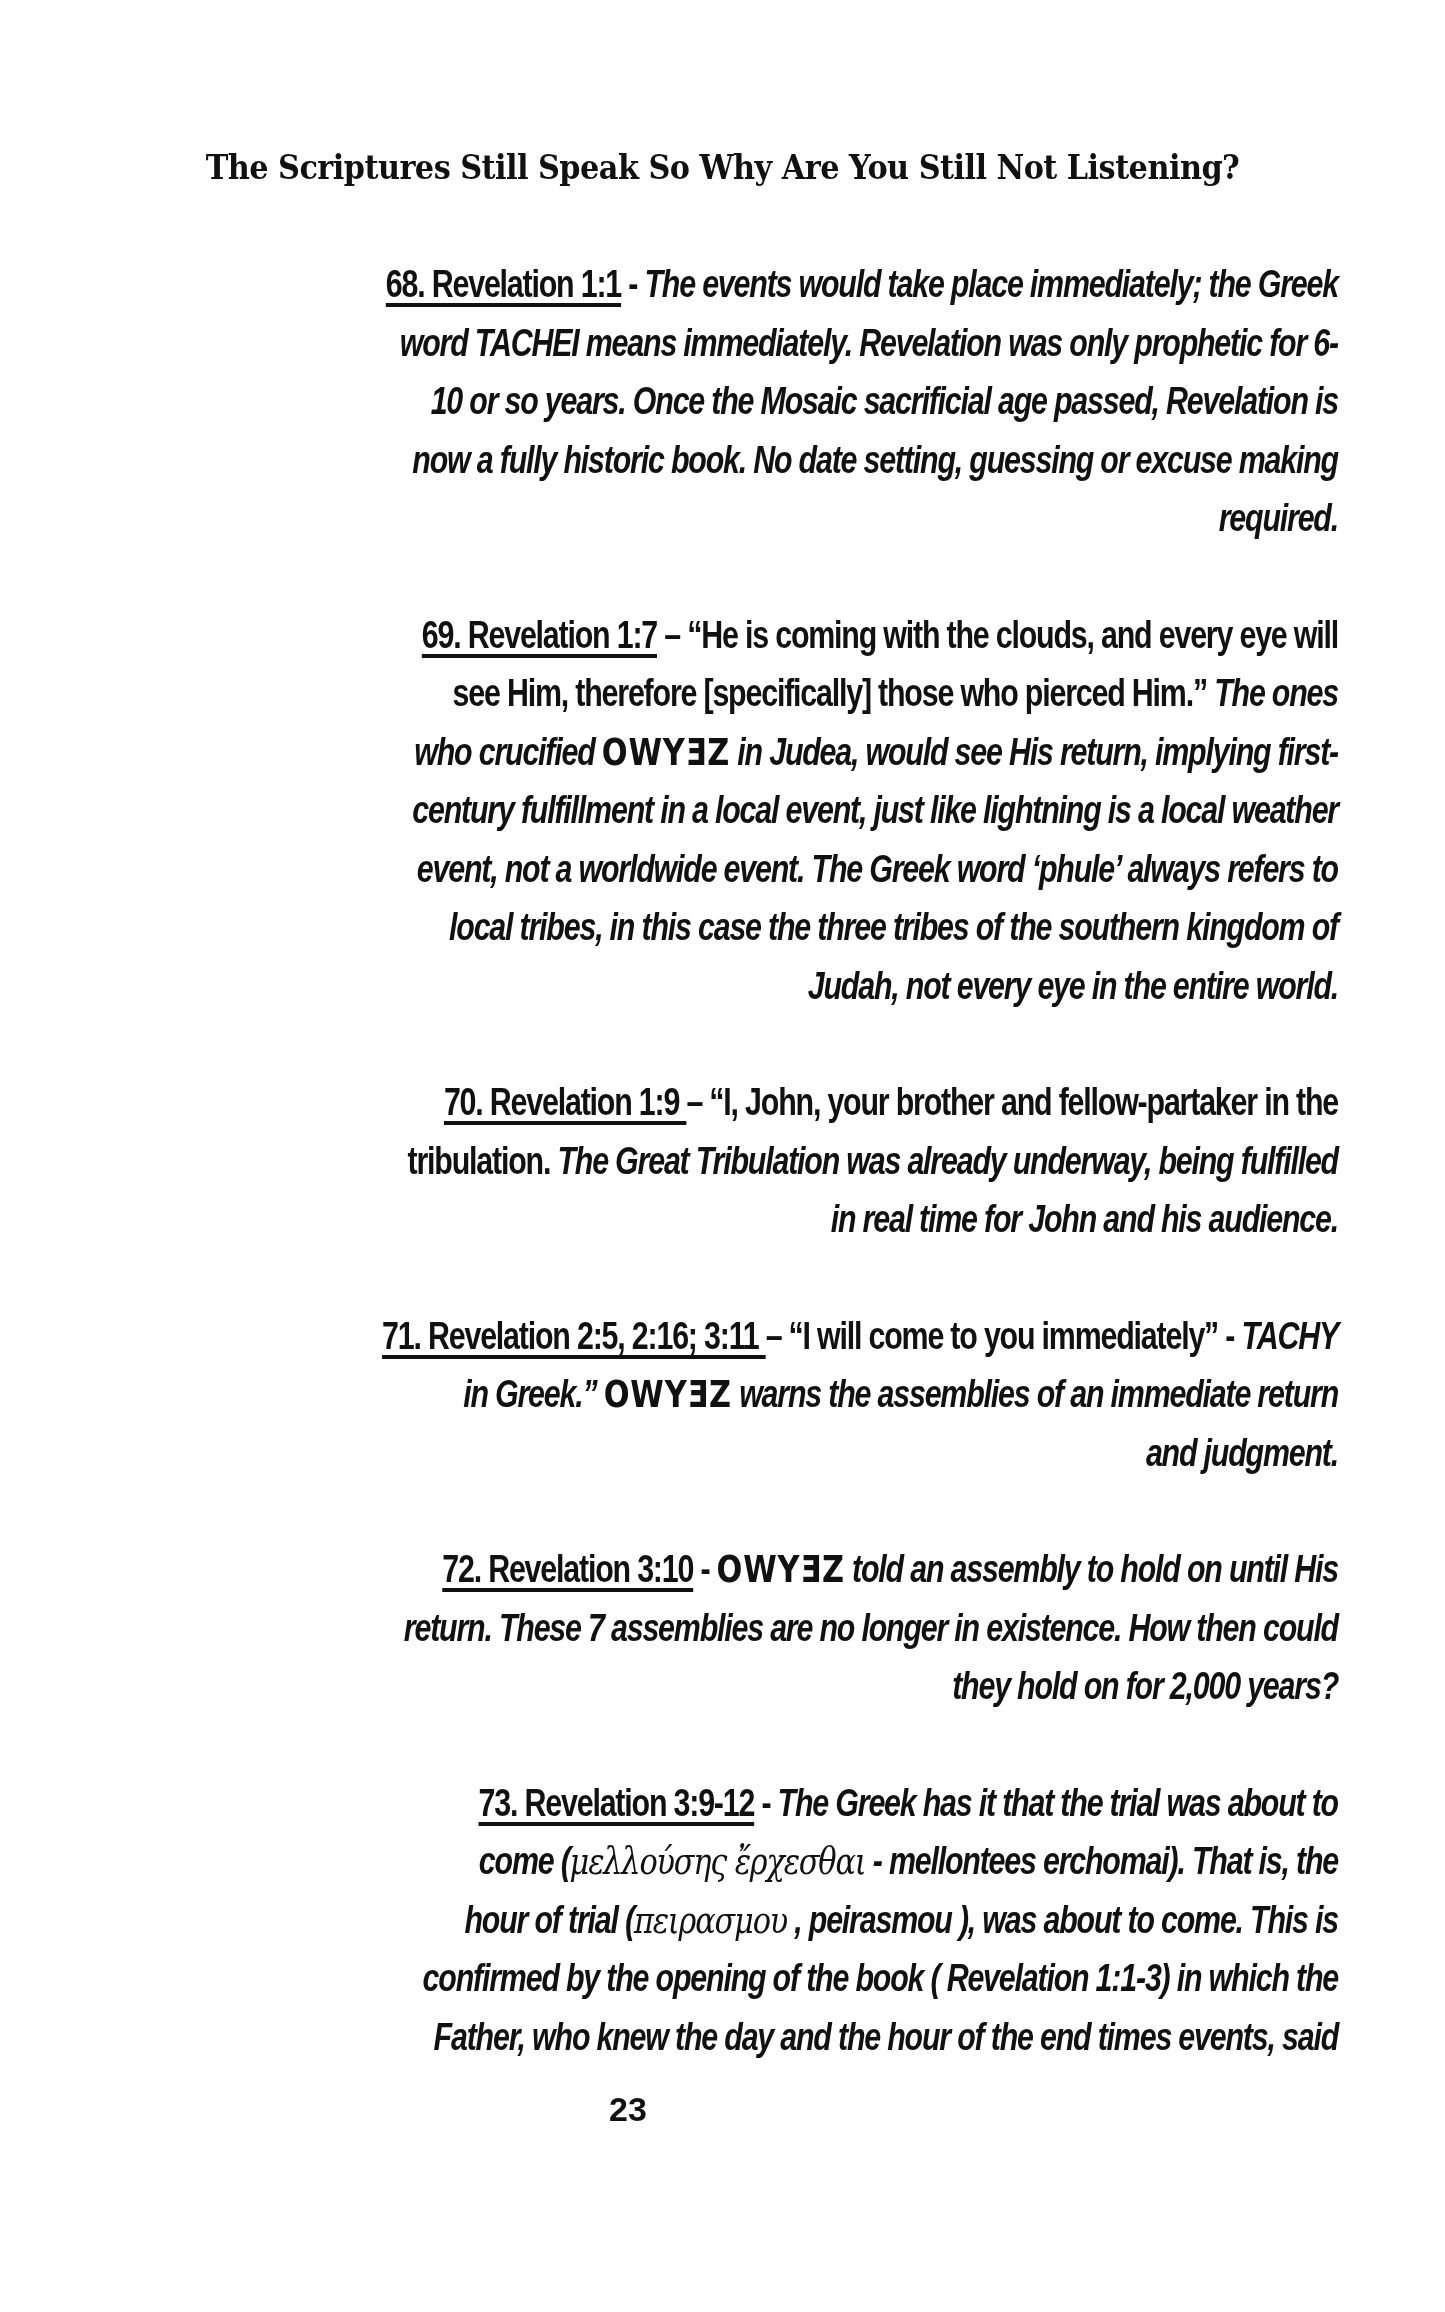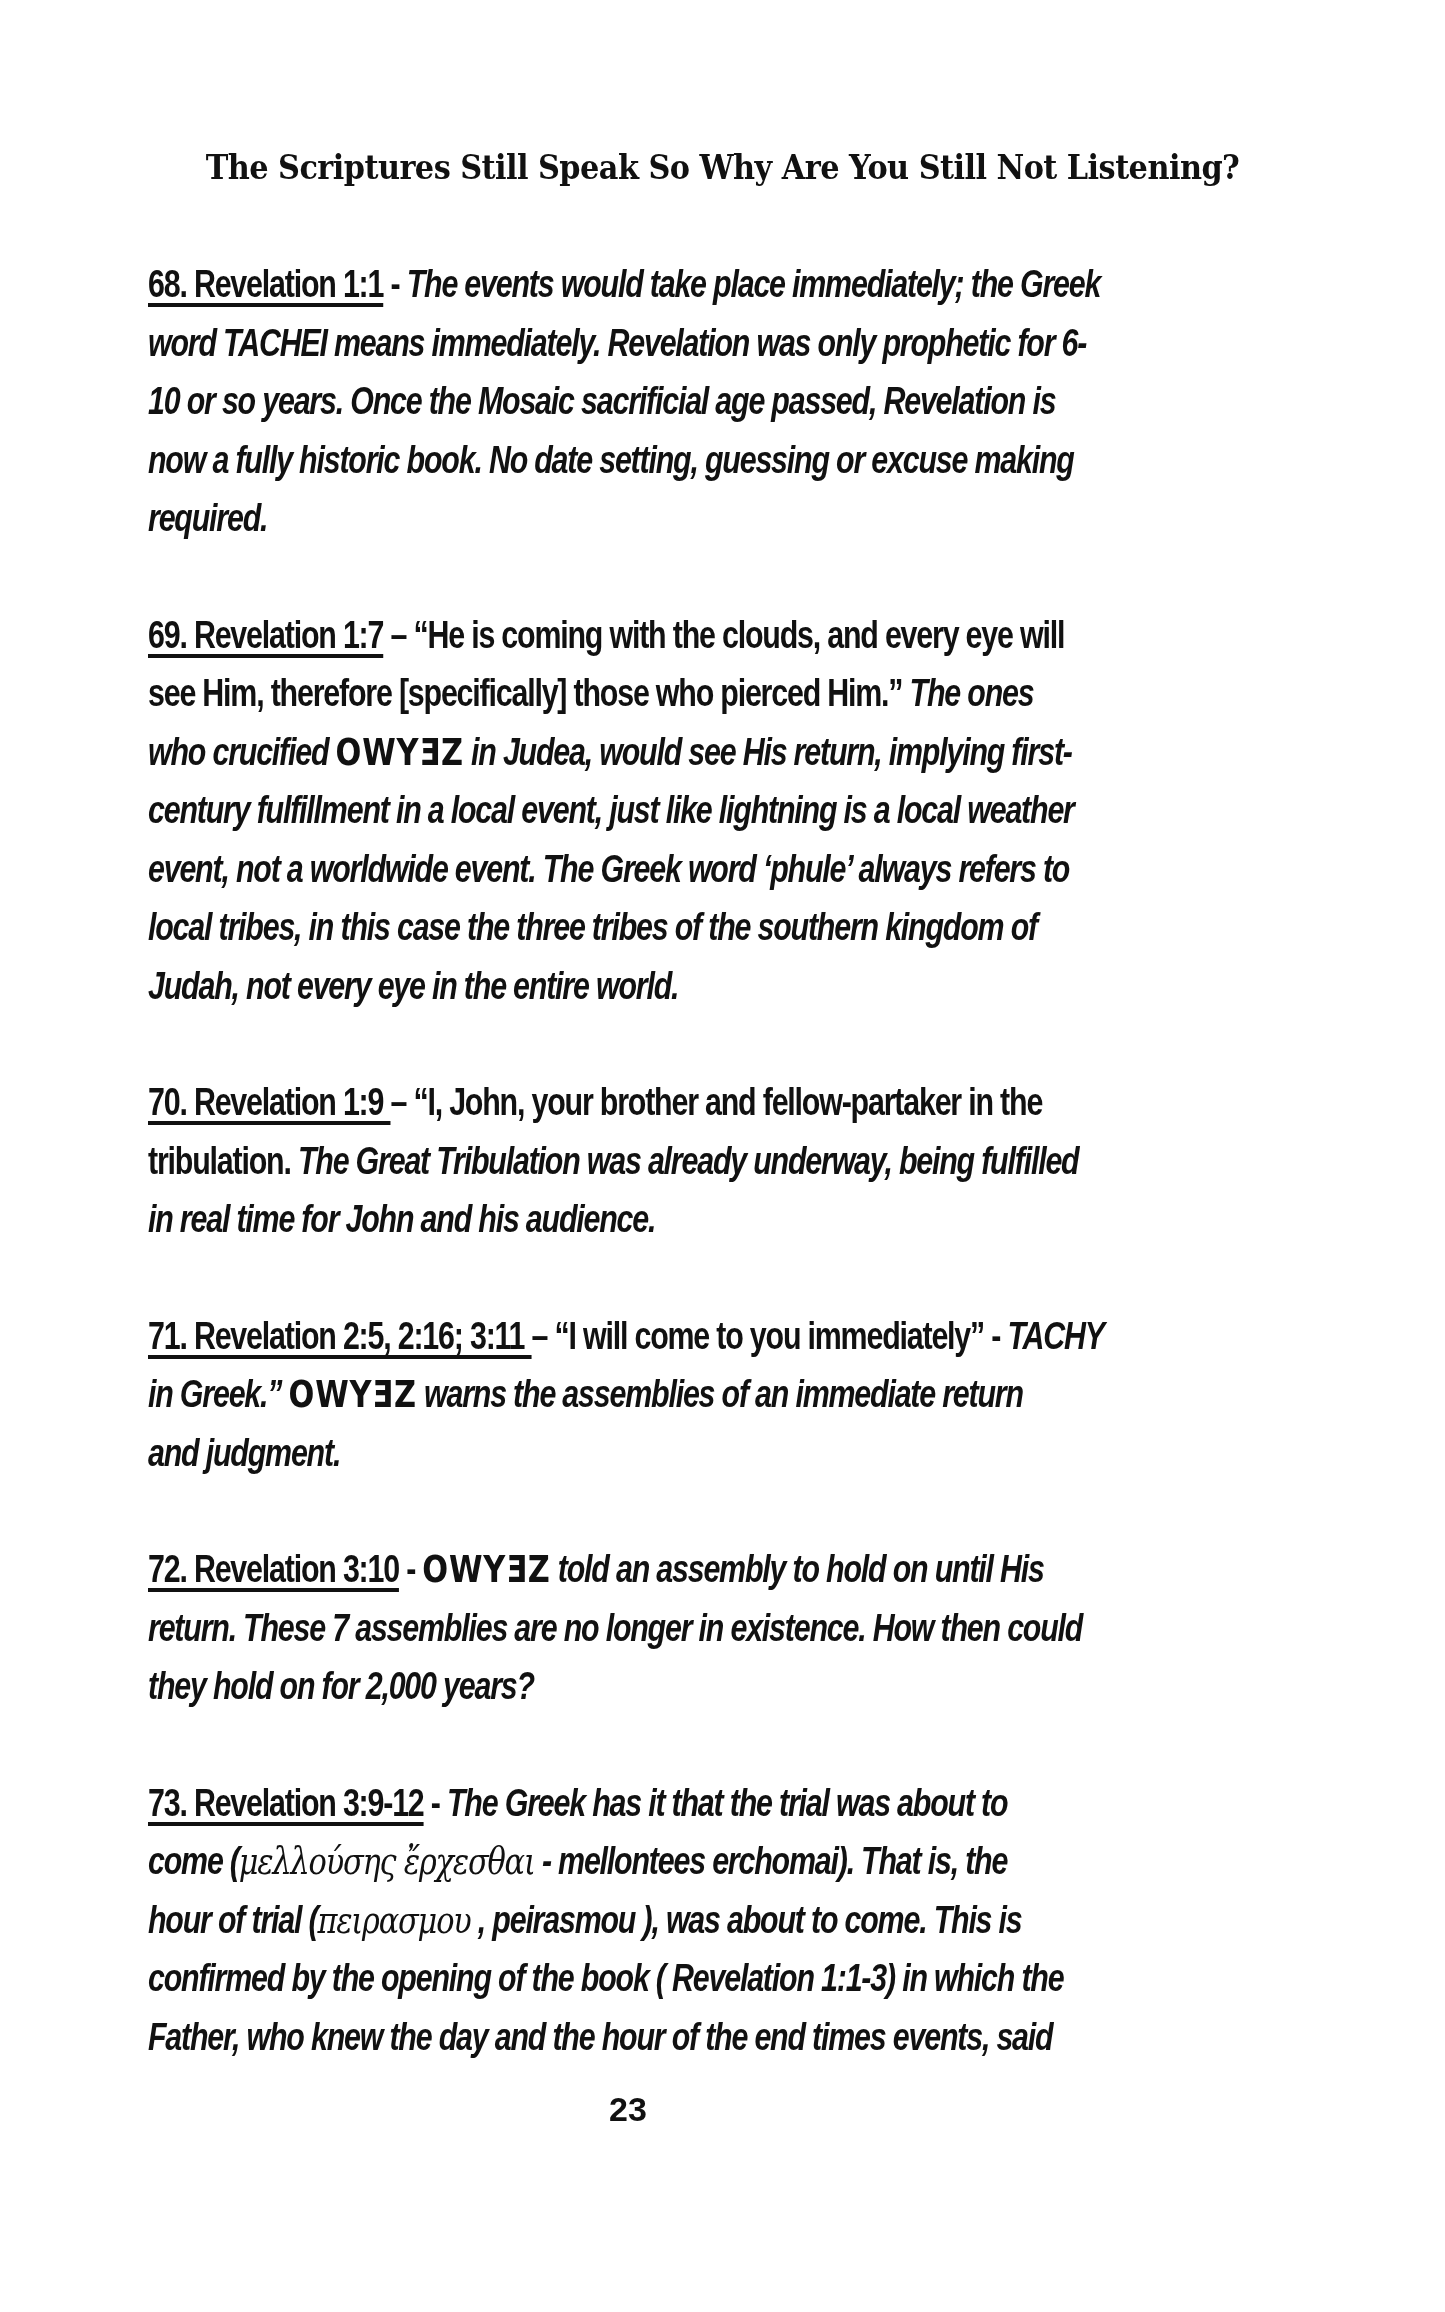--- a/index.html
+++ b/index.html
@@ -26,20 +26,21 @@
       letter-spacing: -0.6px;
       transform: scaleX(0.92);
       transform-origin: center;
       color: #111;
     }
     .content {
       position: absolute;
       left: 148px;
       top: 255px;
       width: 1190px;
+      text-align: right;
     }
     .entry {
       margin-bottom: 58px;
     }
     .line {
       display: block;
       height: 58.5px;
       line-height: 58.5px;
       white-space: nowrap;
       font-family: "Liberation Sans", sans-serif;

